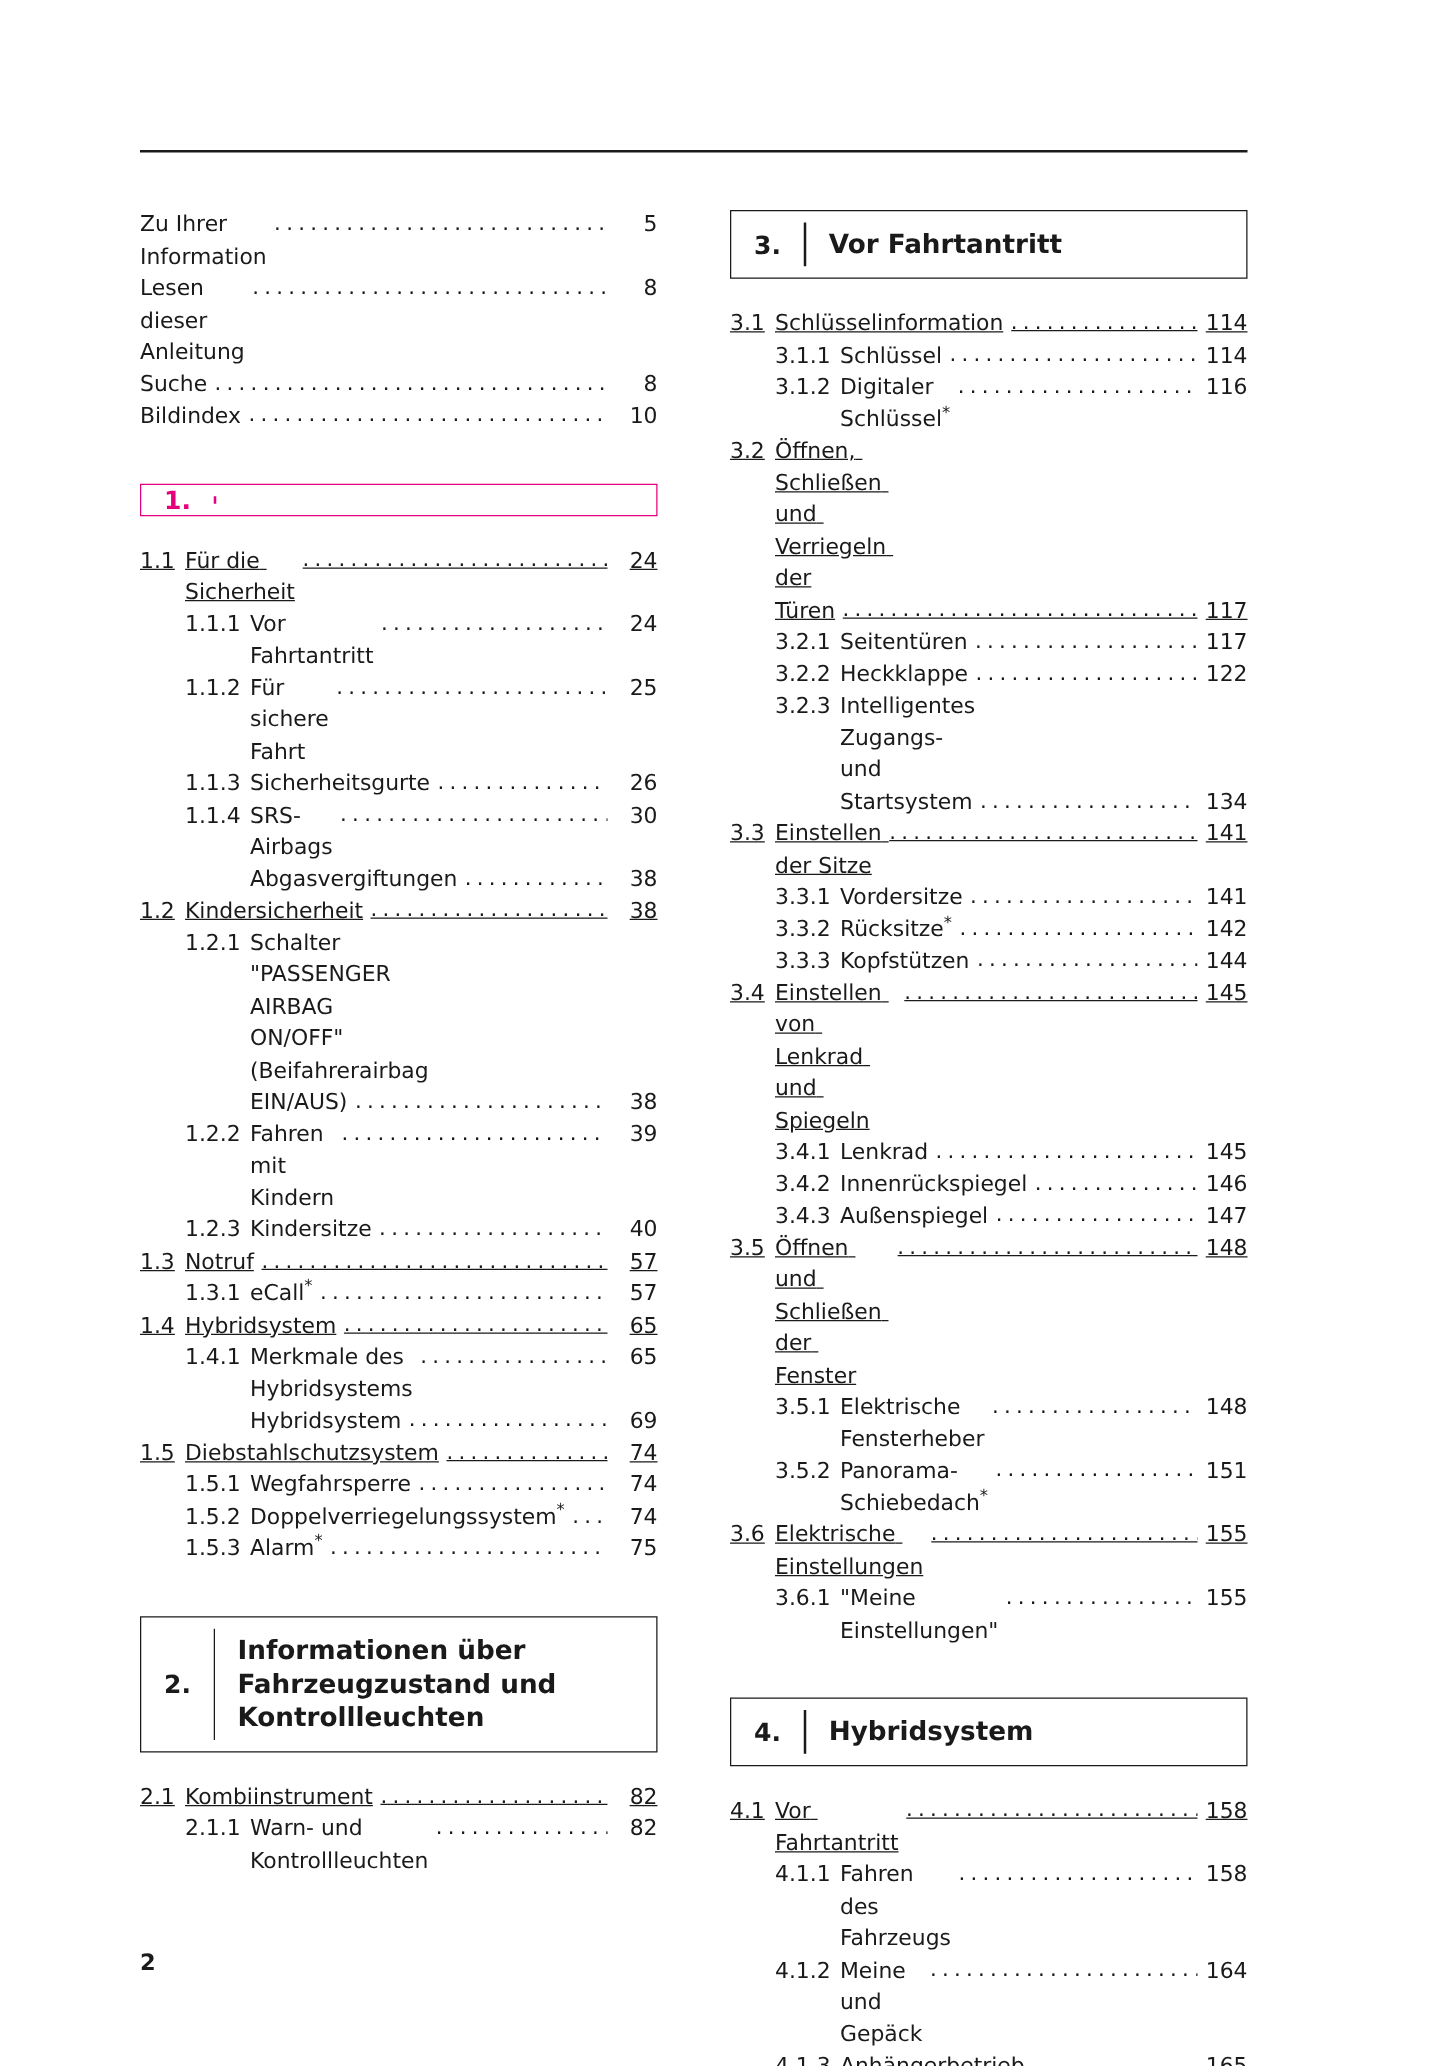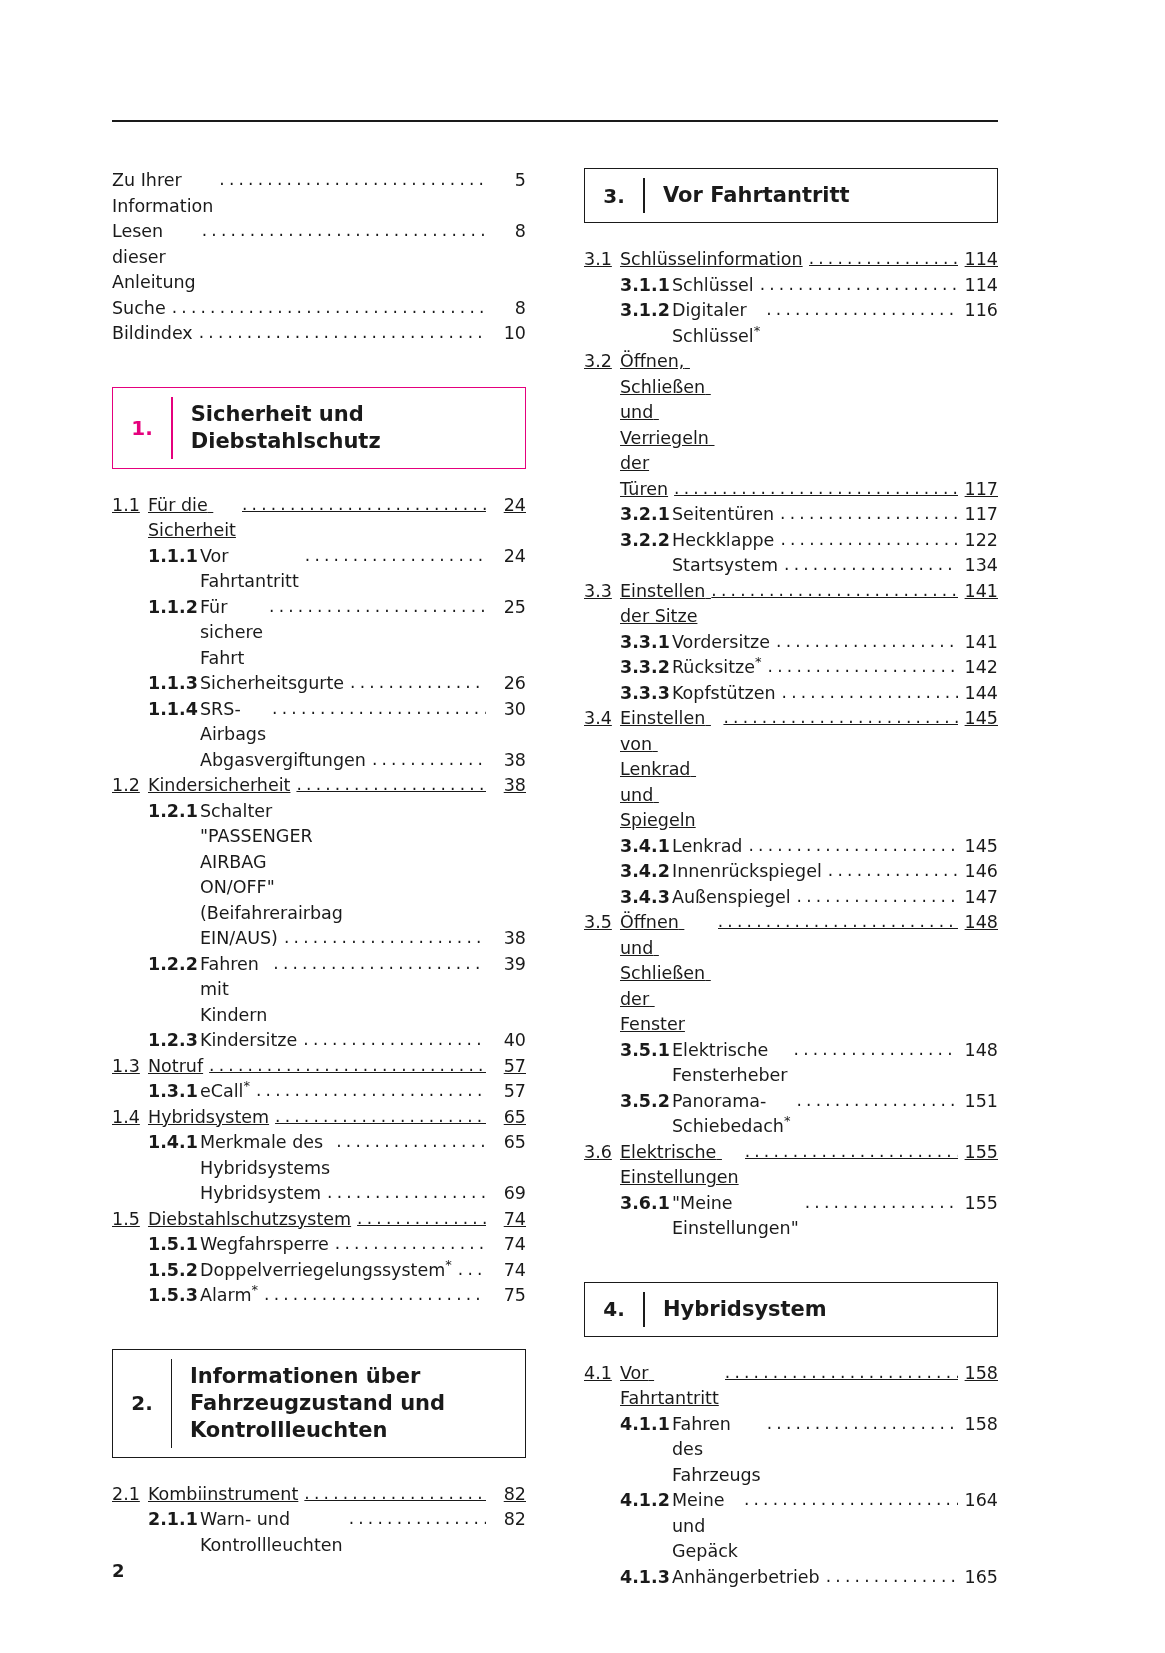--- a/index.html
+++ b/index.html
@@ -73,21 +73,21 @@
   }
   .entry .pg {
     flex: 0 0 auto;
     text-align: right;
     min-width: 34px;
   }
   .entry.nodots .dots { visibility: hidden; }
   .lvl1 { padding-left: 0; text-decoration: underline; }
   .lvl1 .num { width: 36px; }
   .lvl2 { padding-left: 36px; }
-  .lvl2 .num { width: 52px; font-weight: bold; }
+  .lvl2 .num { width: 52px; }
   .gap-md { height: 24px; }
   .gap-lg { height: 40px; }
 
   
   .chapbox {
     border: 1.6px solid #1a1a1a;
     display: flex;
     align-items: stretch;
     margin: 0;
     box-sizing: border-box;
@@ -159,21 +159,20 @@
         </div>
         <div class="entry">
           <span class="txt">Bildindex</span>
           <span class="dots">................................................................................</span>
           <span class="pg">10</span>
         </div>
         <div class="gap-lg"></div>
         <div class="chapbox accent">
           <div class="cnum">1.</div>
           <div class="sep"></div>
-          <div class="ctitle">Sicherheit und Diebstahlschutz</div>
         </div>
         <div class="gap-md"></div>
         <div>
           <div>
             <div class="entry lvl1">
               <span class="num">1.1</span>
               <span class="txt">Für die Sicherheit</span>
               <span class="dots">................................................................................</span>
               <span class="pg">24</span>
             </div>
@@ -414,20 +413,25 @@
           </div>
           <div>
             <div class="entry lvl2">
               <span class="num">3.2.2</span>
               <span class="txt">Heckklappe</span>
               <span class="dots">................................................................................</span>
               <span class="pg">122</span>
             </div>
           </div>
           <div>
+            <div class="entry lvl2 nodots">
+              <span class="num">3.2.3</span>
+              <span class="txt">Intelligentes Zugangs- und</span>
+              <span class="dots">................................................................................</span>
+            </div>
             <div class="entry lvl2">
               <span class="num"></span>
               <span class="txt">Startsystem</span>
               <span class="dots">................................................................................</span>
               <span class="pg">134</span>
             </div>
           </div>
           <div>
             <div class="entry lvl1">
               <span class="num">3.3</span>

